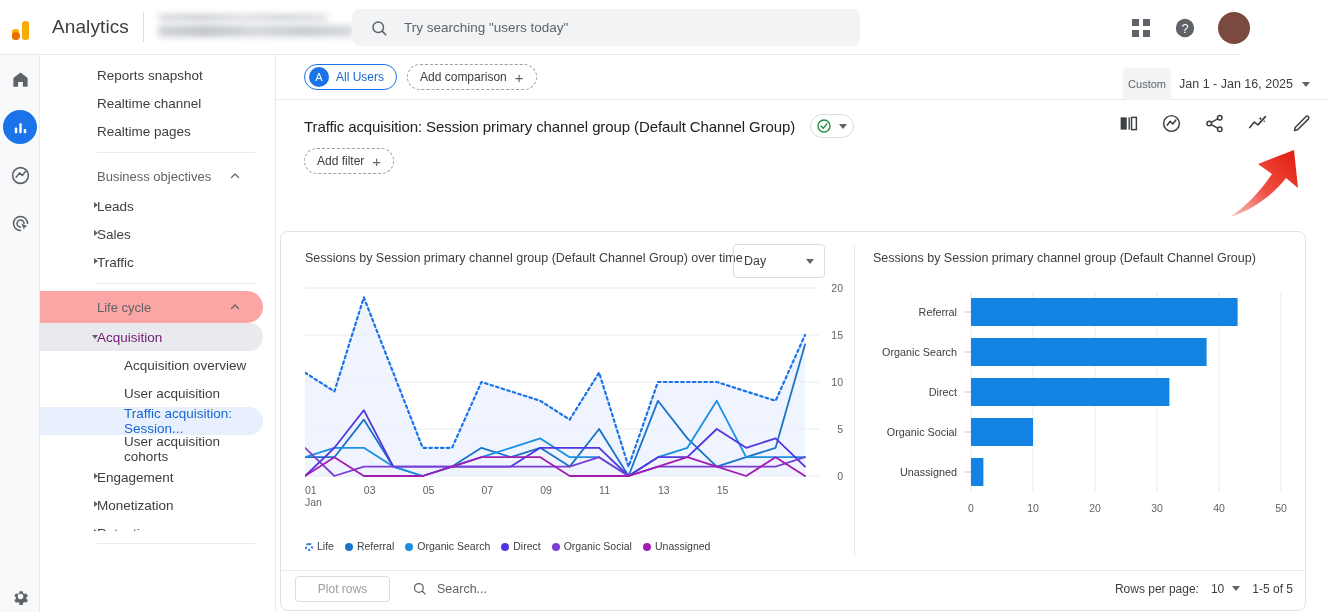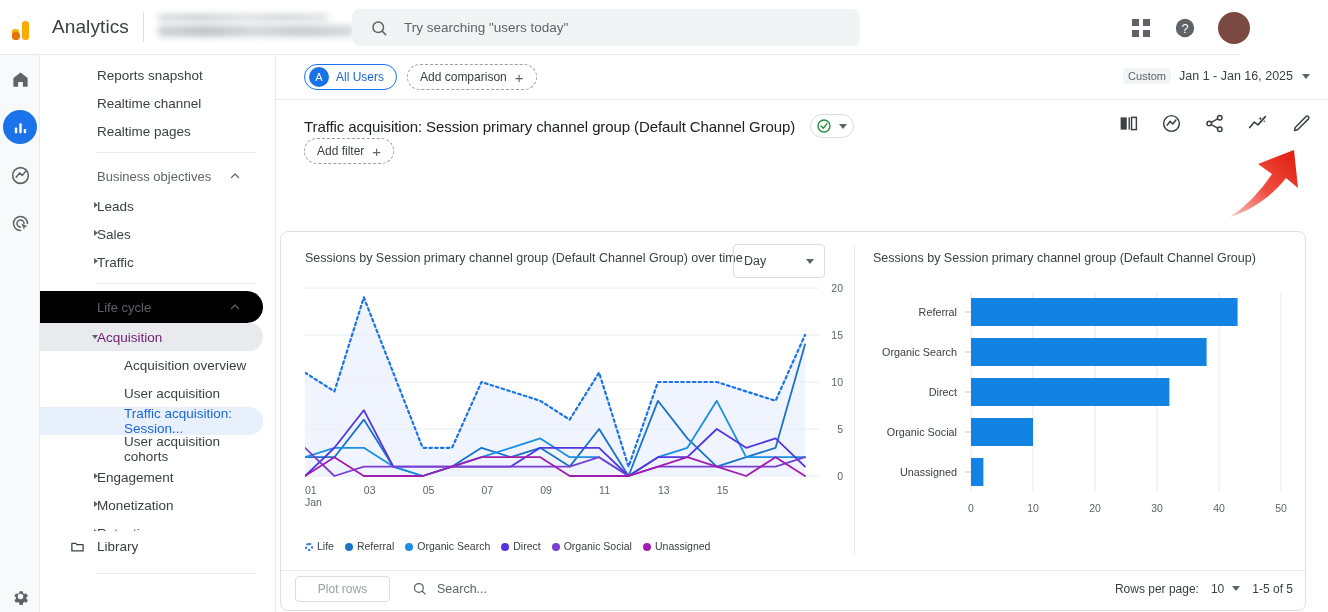--- a/index.html
+++ b/index.html
@@ -74,21 +74,21 @@
   }
   .nav-item.sub { padding-left: 84px; }
   .nav-item.top { padding-left: 57px; }
   .nav-item.sel { background: #e8f0fe; color: #1967d2; }
   .nav-item.gray { background: #e8eaed; color: #701a75; }
   .nav-sec {
     height: 32px; display: flex; align-items: center; justify-content: space-between;
     font-size: 13px; color: #5f6368; padding-left: 57px; padding-right: 22px;
     margin-right: 12px; border-radius: 0 16px 16px 0;
   }
-  .nav-sec.gray { background: #000000; }
+  .nav-sec.gray { background: #fca5a5; }
   .nav-hr { height: 1px; background: #e8eaed; margin: 7px 20px 7px 57px; }
   .caret-r { width:0;height:0;border-left:4px solid #5f6368;border-top:3.5px solid transparent;border-bottom:3.5px solid transparent; position:absolute; left:54px;}
   .caret-d { width:0;height:0;border-top:4px solid #5f6368;border-left:3.5px solid transparent;border-right:3.5px solid transparent; position:absolute; left:52px;}
   .rowwrap { position: relative; }
   .nav-lib { height: 30px; display:flex; align-items:center; padding-left: 57px; font-size: 13.5px; color:#3c4043; position:relative;}
 
   
   .main {
     position: absolute; left: 276px; top: 55px; width: 1052px; height: 557px;
     background: #fff; overflow: hidden;
@@ -99,31 +99,31 @@
     font-size: 12px; padding: 0 12px;
   }
   .chip.users { border: 1px solid #1a73e8; color: #1967d2; padding-left: 4px; }
   .chip.users .badge {
     width: 20px; height: 20px; border-radius: 50%; background: #1a73e8; color:#fff;
     font-size: 11px; display:flex; align-items:center; justify-content:center; margin-right: 7px;
   }
   .chip.dashed { border: 1px dashed #9aa0a6; color: #3c4043; margin-left: 10px; }
   .chip.dashed .plus { margin-left: 8px; font-size: 15px; color:#5f6368; line-height: 1; }
   .daterange { position: absolute; right: 18px; top: 13px; display: flex; align-items: center; font-size: 12.5px; color: #3c4043;}
-  .custom-tag { background:#f1f3f4; color:#5f6368; font-size:11px; padding:2px 5px; border-radius:3px; margin-right:8px;}
+  .custom-tag { background:#f1f3f4; color:#5f6368; font-size:11px; padding:10px 5px; border-radius:3px; margin-right:8px;}
   .tri { width:0;height:0;border-top:5px solid #5f6368;border-left:4px solid transparent;border-right:4px solid transparent; margin-left:9px;}
   .topdivider { height:1px; background:#e8eaed; }
 
   .title-row { padding: 14px 0 0 28px; position: relative; }
   .page-title { font-size: 15px; color: #202124; display: inline-block; vertical-align: middle; letter-spacing: -.1px;}
   .check-chip {
     display: inline-flex; align-items: center; border: 1px solid #dadce0; border-radius: 13px;
     height: 24px; padding: 0 6px 0 5px; margin-left: 10px; vertical-align: middle;
   }
-  .addfilter { margin-bottom: 12px; }
+  .addfilter { margin-top: 10px; margin-bottom: 12px; }
   .toolbar-icons { position: absolute; right: 16px; top: 12px; display: flex; align-items: center; gap: 22px; }
 
   .arrow-anno { position: absolute; left: 1228px; top: 148px; pointer-events: none; }
 
   
   .card {
     position: absolute; left: 4px; top: 176px; width: 1026px; height: 380px;
     border: 1px solid #e0e0e0; border-radius: 8px; background: #fff;
   }
   .card-split { position: absolute; left: 573px; top: 14px; width: 1px; height: 310px; background:#e8eaed;}
@@ -323,28 +323,20 @@
           <span>Monetization</span>
         </div>
       </div>
     <div class="rowwrap" style="height:12px; overflow:hidden;">
         <i class="caret-r" style="top:10px"></i>
         <div class="nav-item">
           <span>Retention</span>
         </div>
       </div>
 
-    <div class="nav-lib">
-      <span style="position:absolute;left:30px;top:8px">
-        <svg width="15" height="15" viewBox="0 0 24 24" fill="none" stroke="#3c4043" stroke-width="2">
-            <path d="M3 7h6l2 2h10v10H3z" stroke-linejoin="round"></path>
-          </svg>
-      </span>
-      <span>Library</span>
-    </div>
     <div class="nav-hr" style="margin-top:12px"></div>
   </div>
 
   <div class="main">
 
     <div class="chips-row">
       <div class="chip users">
         <span class="badge">A</span>
         <span>All Users</span>
       </div>

